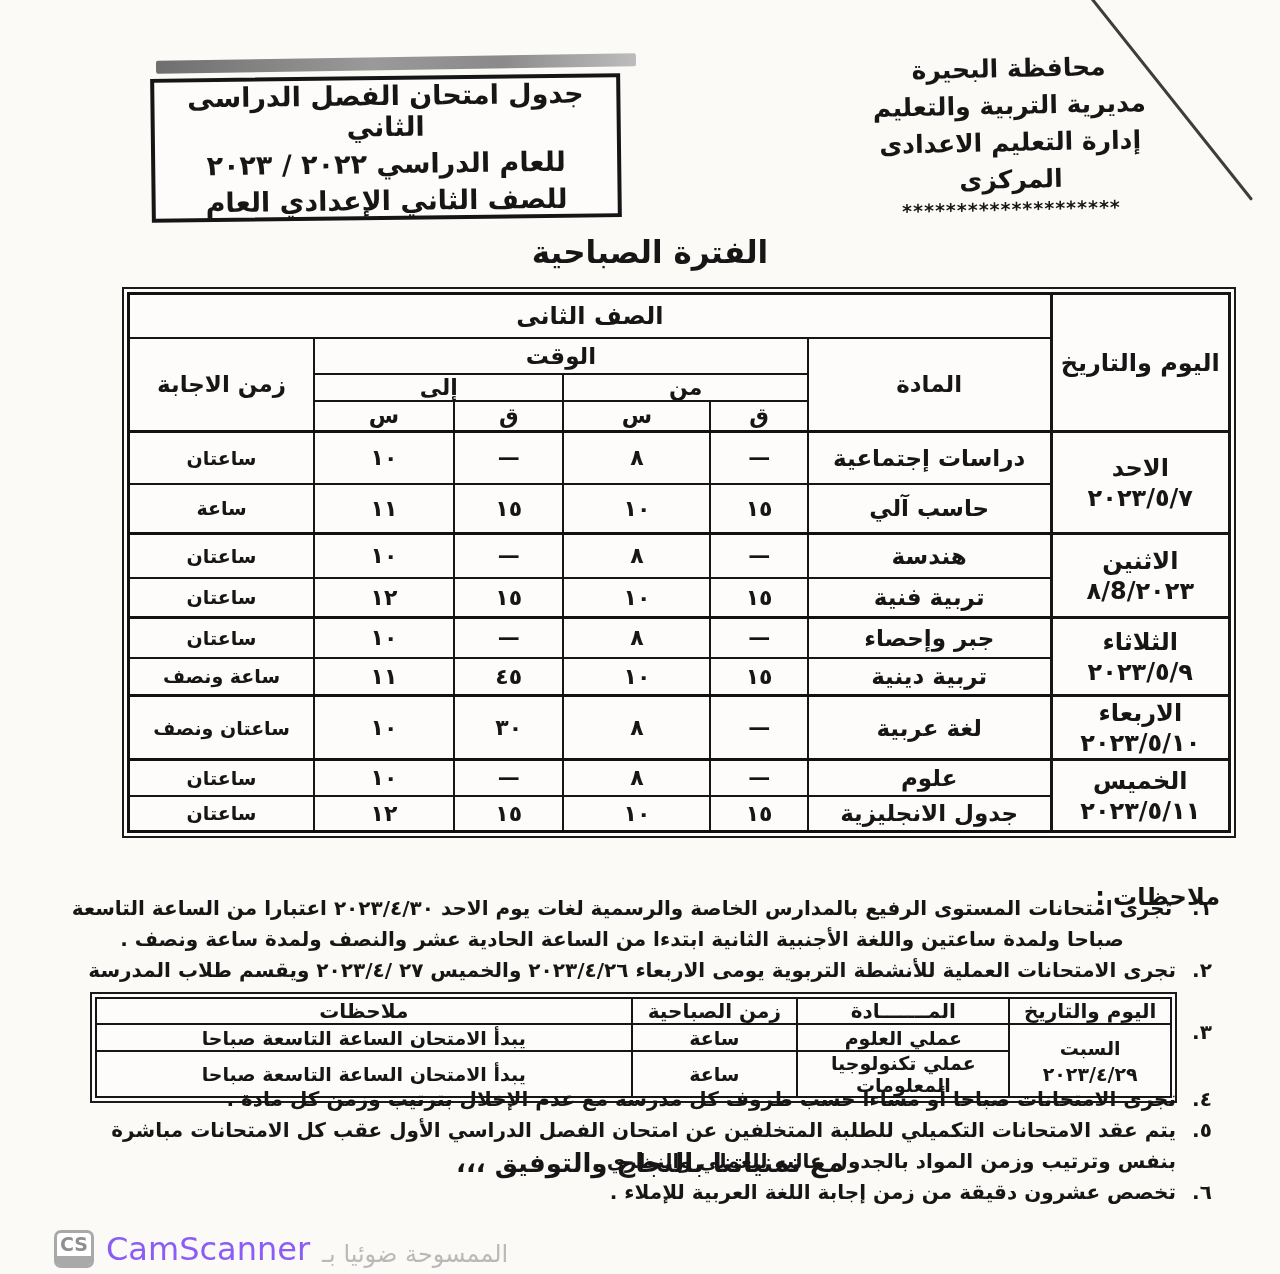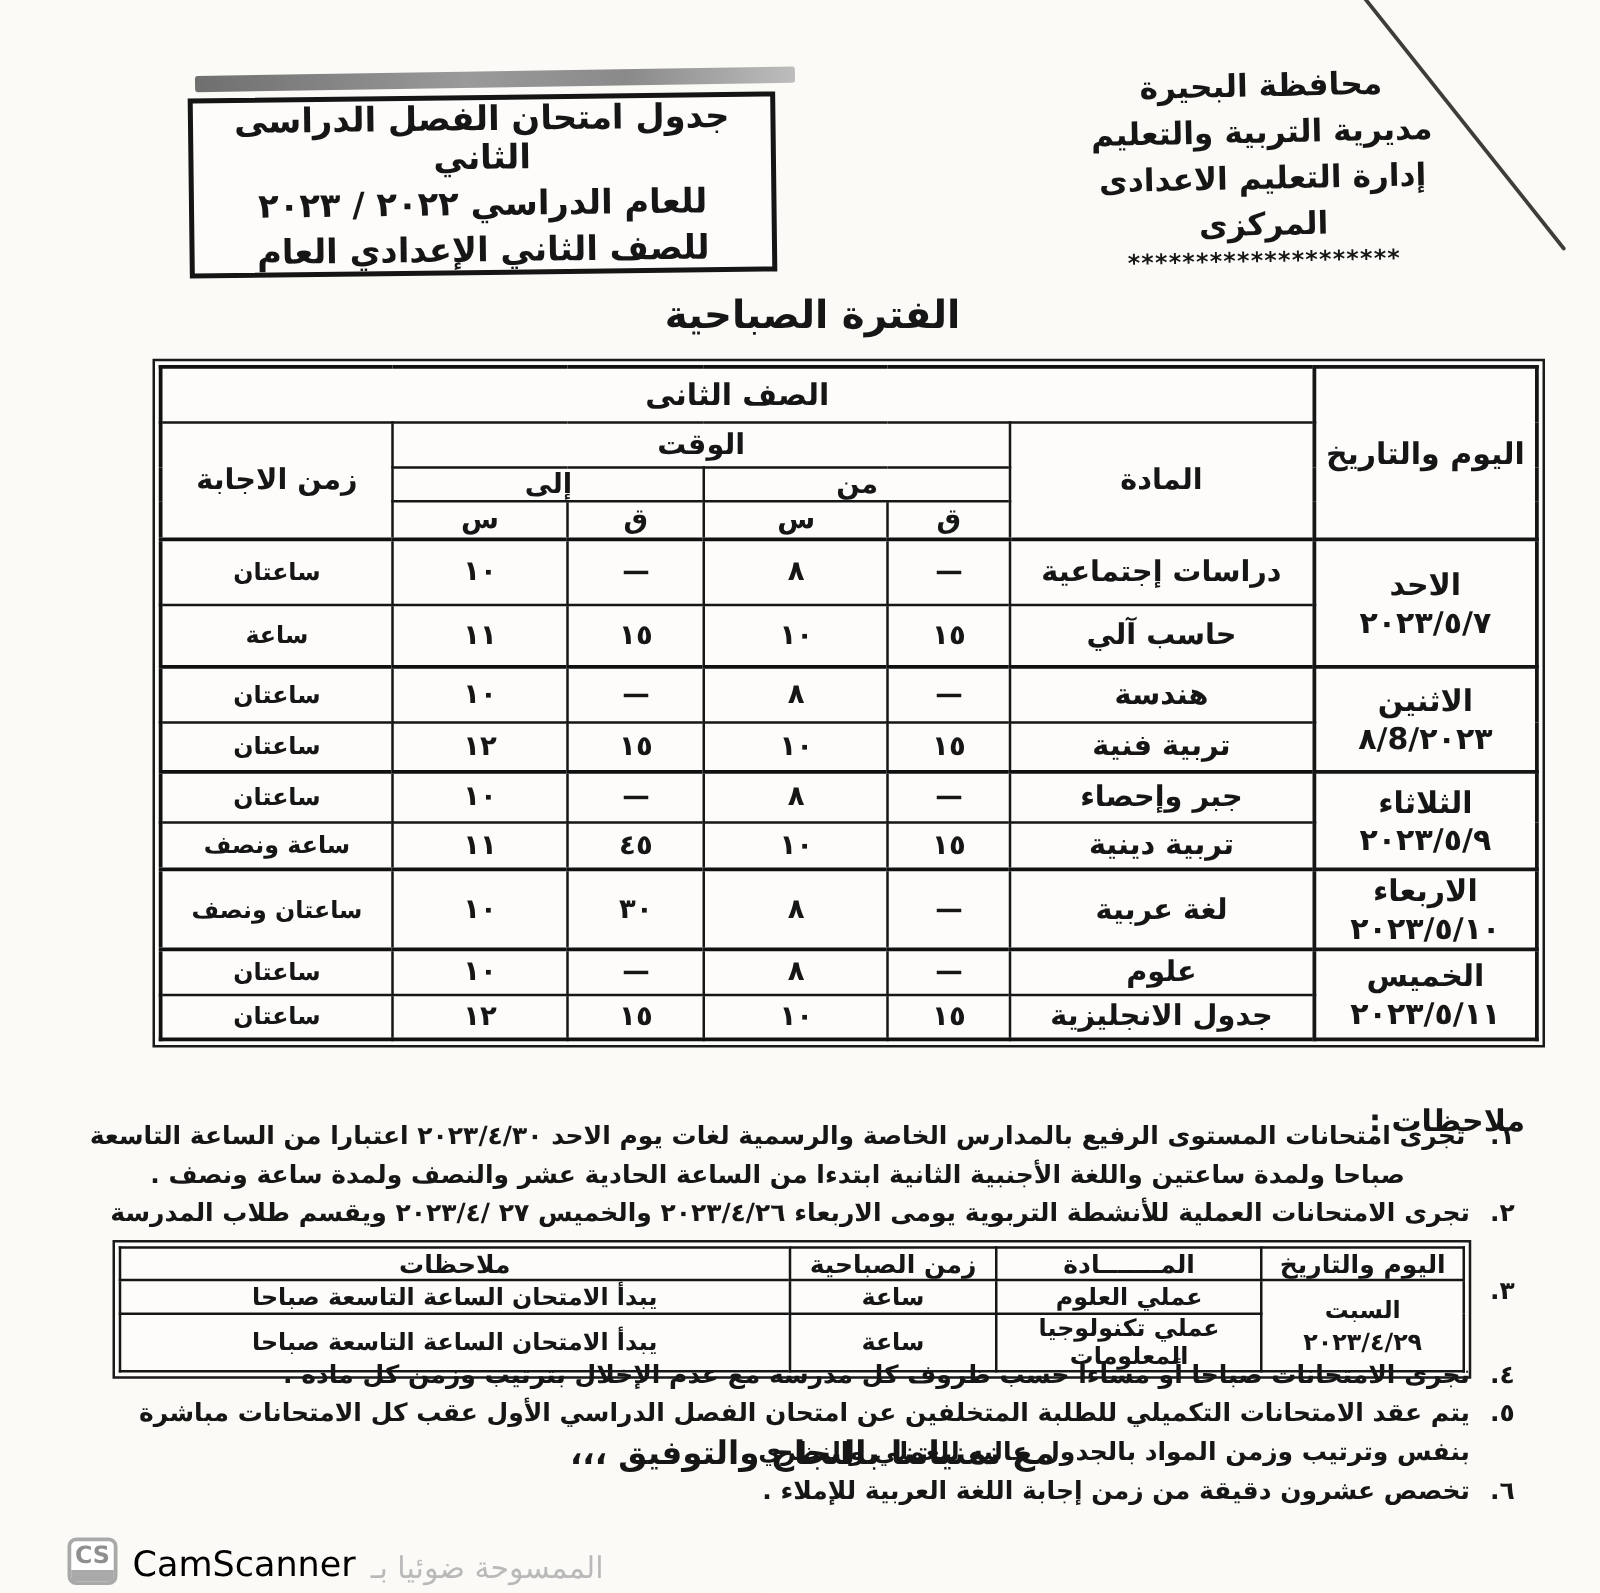--- a/index.html
+++ b/index.html
@@ -57,21 +57,21 @@
   .closing{position:absolute;left:380px;top:1148px;width:540px;text-align:center;
     direction:rtl;font-size:26px;}
   
   .footer{position:absolute;left:10px;top:1224px;height:44px;display:flex;
     align-items:flex-end;gap:12px;color:#aaaaaa;font-weight:normal;margin-left:44px;}
   .cs-box{width:40px;height:38px;border:3px solid #a9a9a9;border-radius:7px;
     position:relative;display:flex;align-items:flex-start;justify-content:center;
     font-size:19px;font-weight:bold;color:#8f8f8f;background:#fff;box-sizing:border-box;}
   .cs-box .cs-strip{position:absolute;left:0;right:0;bottom:0;height:9px;
     background:#a9a9a9;border-radius:0 0 3px 3px;}
-  .footer .app{font-size:28px;color:#000000;}
+  .footer .app{font-size:32px;color:#8b5cf6;}
   .footer .arb{font-size:24px;color:#b9b9b9;direction:rtl;}
 </style>
 </head>
 <body>
 
 <div class="page">
 
   <div class="diag-line"></div>
   <div class="smudge"></div>
 

